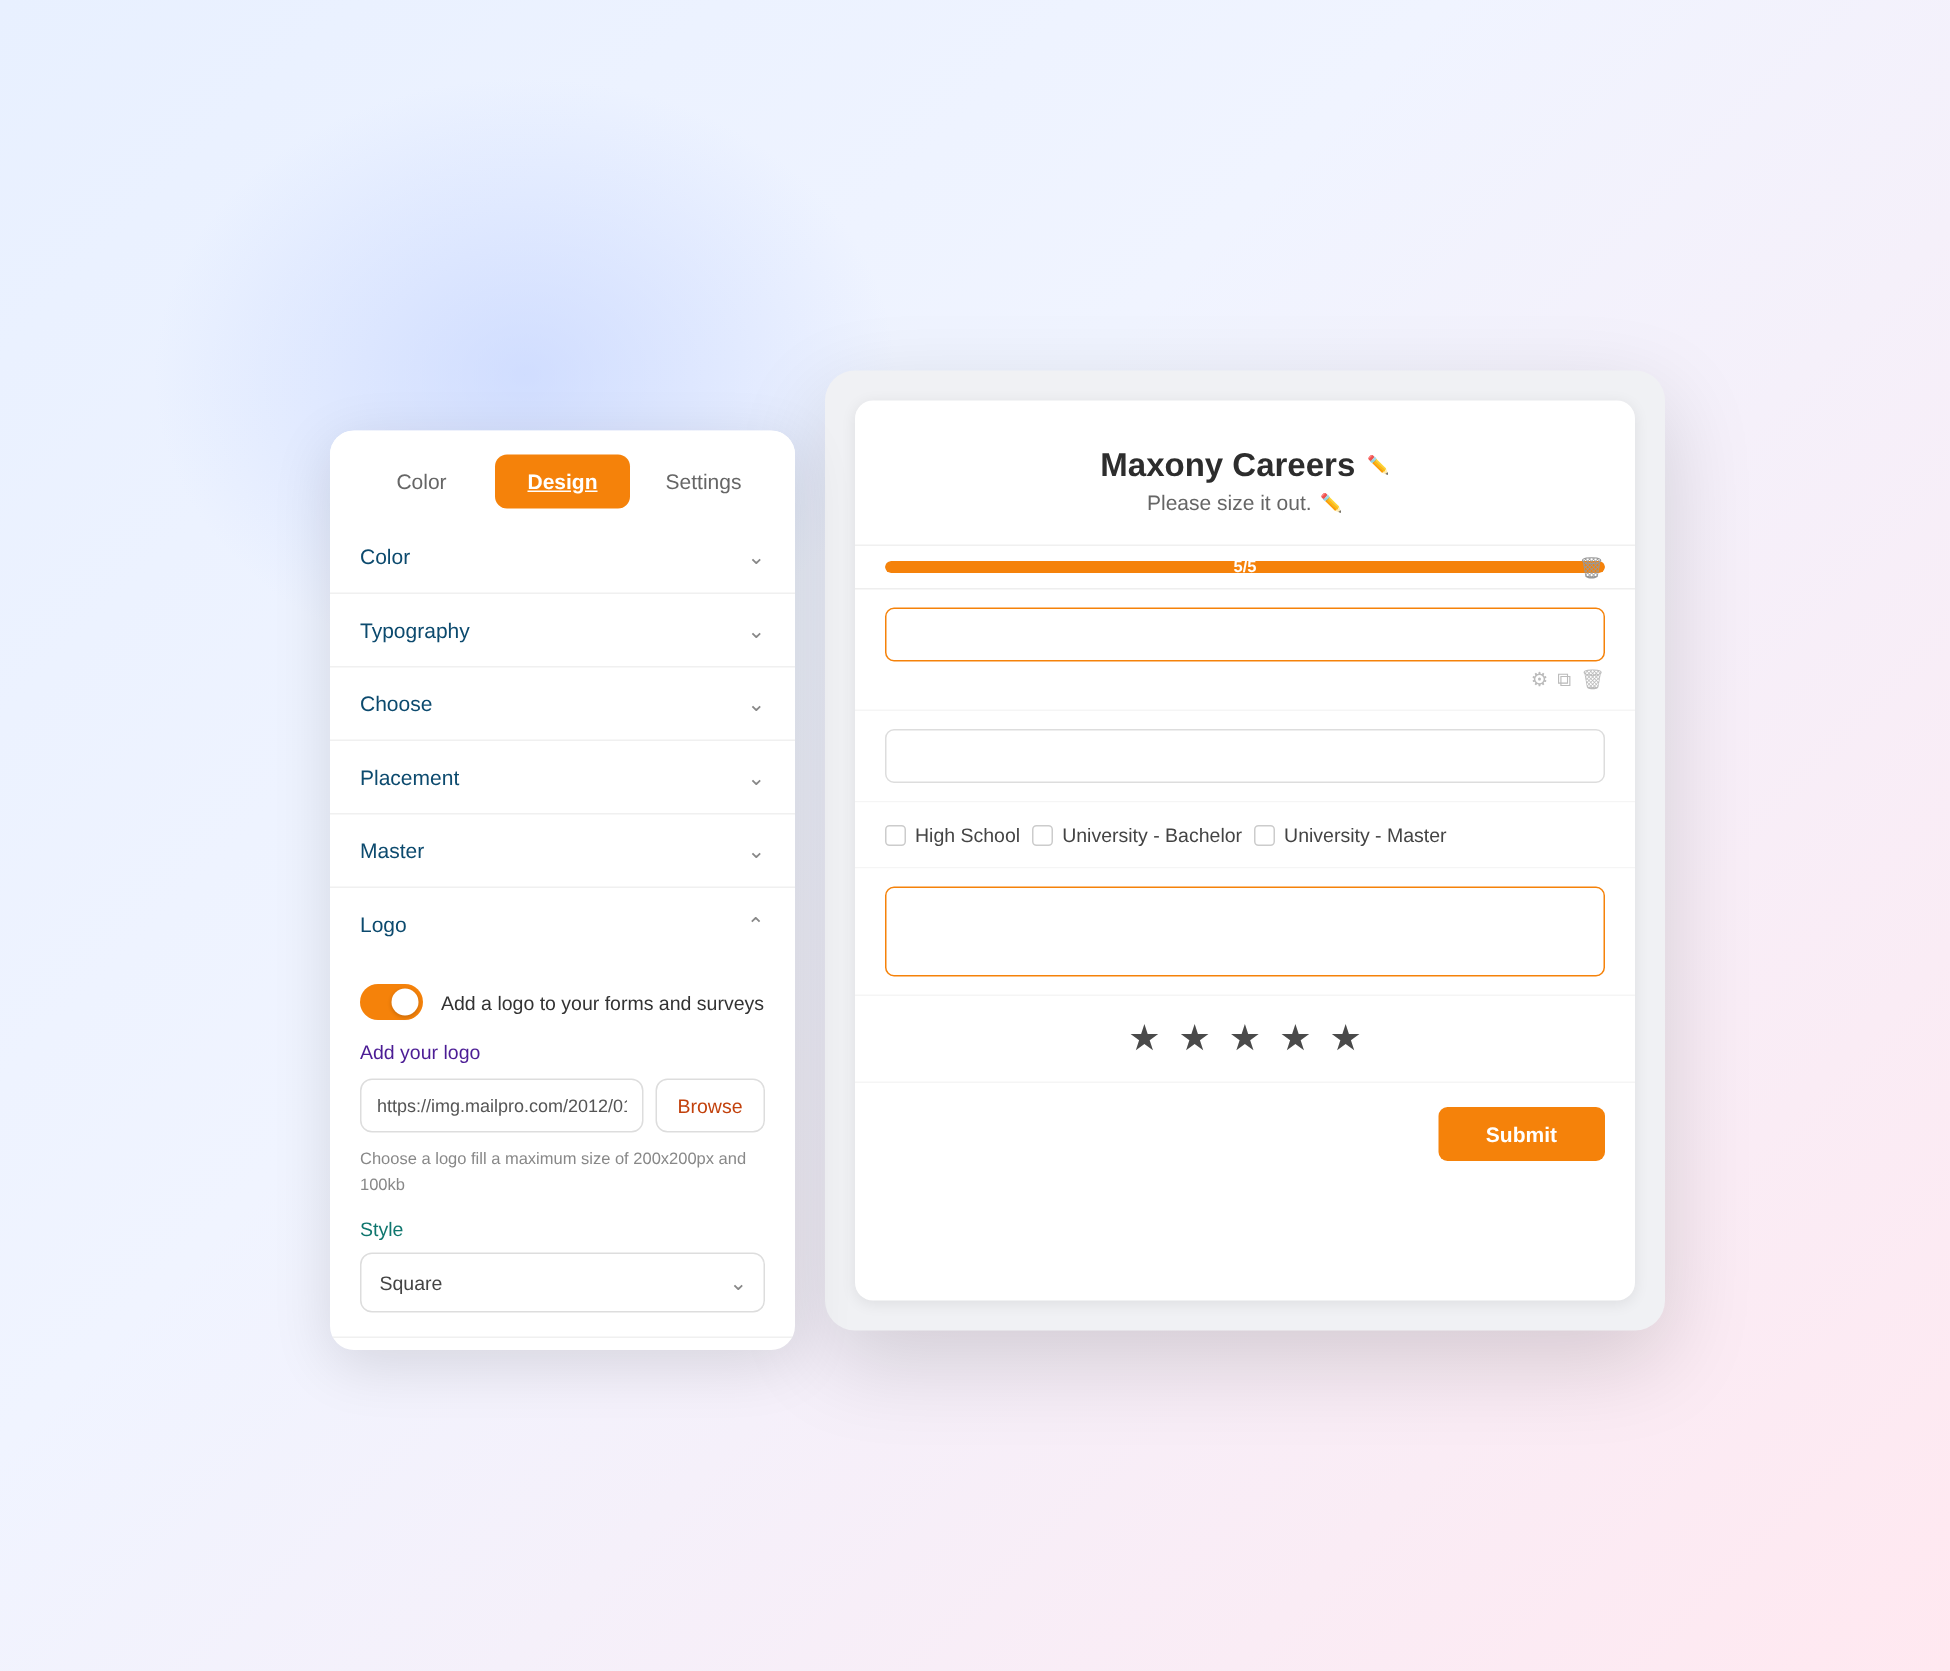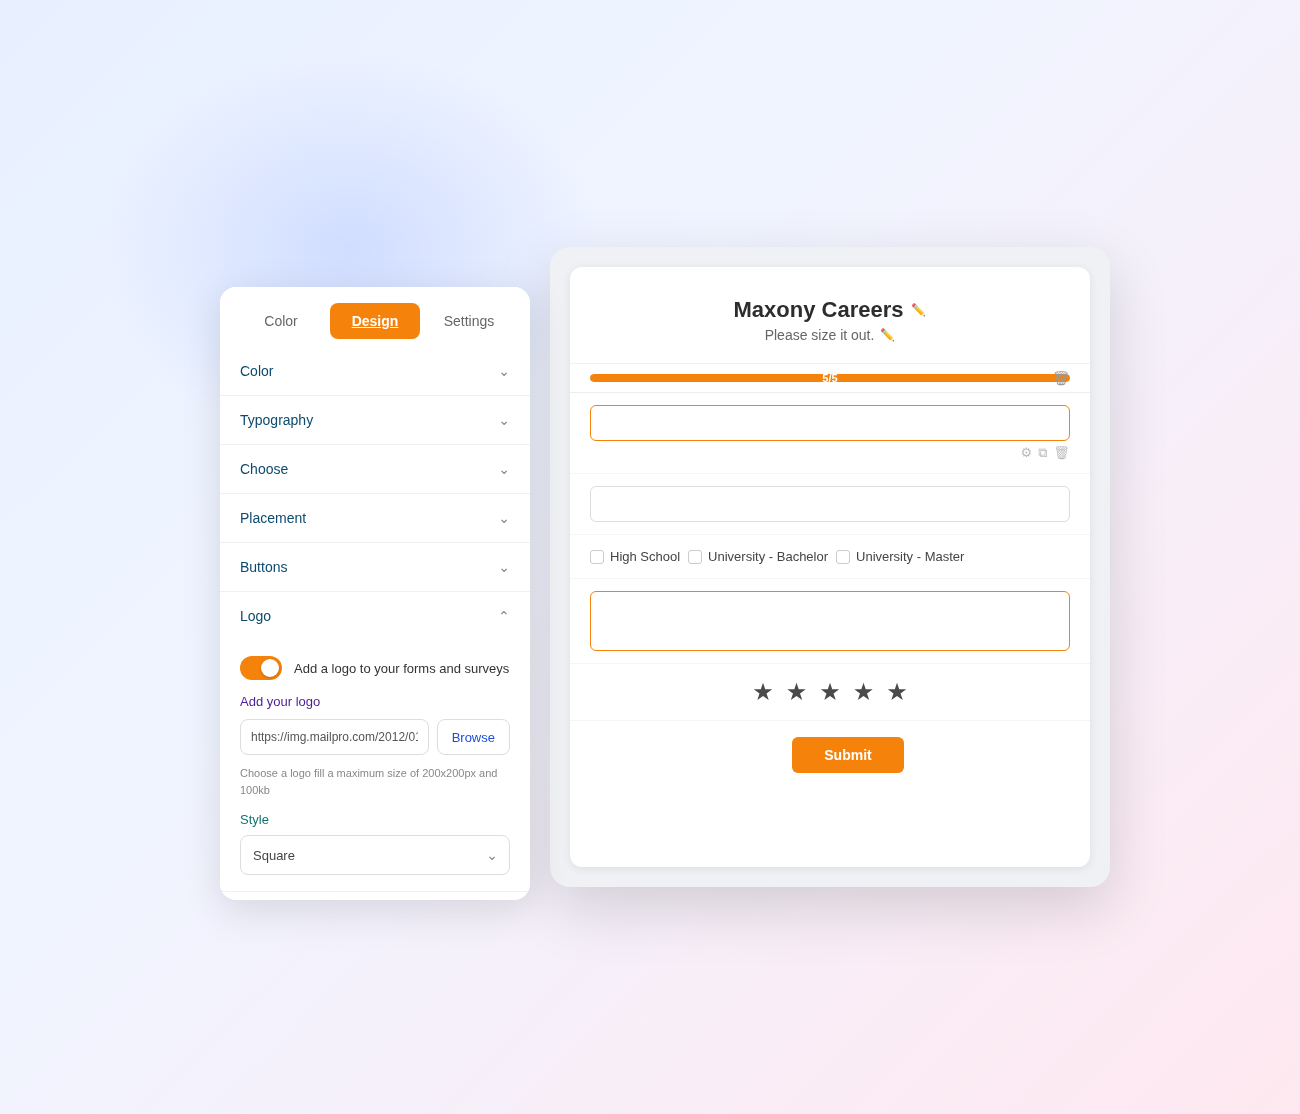--- a/index.html
+++ b/index.html
@@ -222,21 +222,21 @@
     .star {
       font-size: 24px;
       color: #4a4a4a;
     }
 
     
     .submit-section {
       padding: 16px 20px;
       background: white;
       display: flex;
-      justify-content: center;
+      justify-content: flex-end;
       margin-left: 36px;
     }
 
     .submit-btn {
       background: #f5820a;
       color: white;
       border: none;
       padding: 10px 32px;
       border-radius: 6px;
       font-size: 14px;
@@ -384,21 +384,21 @@
       color: #555;
     }
 
     .browse-btn {
       height: 36px;
       padding: 0 14px;
       background: white;
       border: 1px solid #ddd;
       border-radius: 8px;
       font-size: 13px;
-      color: #1d4ed8;
+      color: #c2410c;
       cursor: pointer;
       white-space: nowrap;
     }
 
     .logo-hint {
       font-size: 11px;
       color: #888;
       margin-bottom: 14px;
       line-height: 1.5;
     }
@@ -549,21 +549,21 @@
 
       <div class="accordion-item">
         <div class="accordion-header">
           <span class="accordion-title">Placement</span>
           <span class="chevron-icon">⌄</span>
         </div>
       </div>
 
       <div class="accordion-item">
         <div class="accordion-header">
-          <span class="accordion-title">Buttons</span>
+          <span class="accordion-title">Master</span>
           <span class="chevron-icon">⌄</span>
         </div>
       </div>
 
       <div class="accordion-item">
         <div class="accordion-header">
           <span class="accordion-title">Logo</span>
           <span class="chevron-icon open">⌄</span>
         </div>
 

